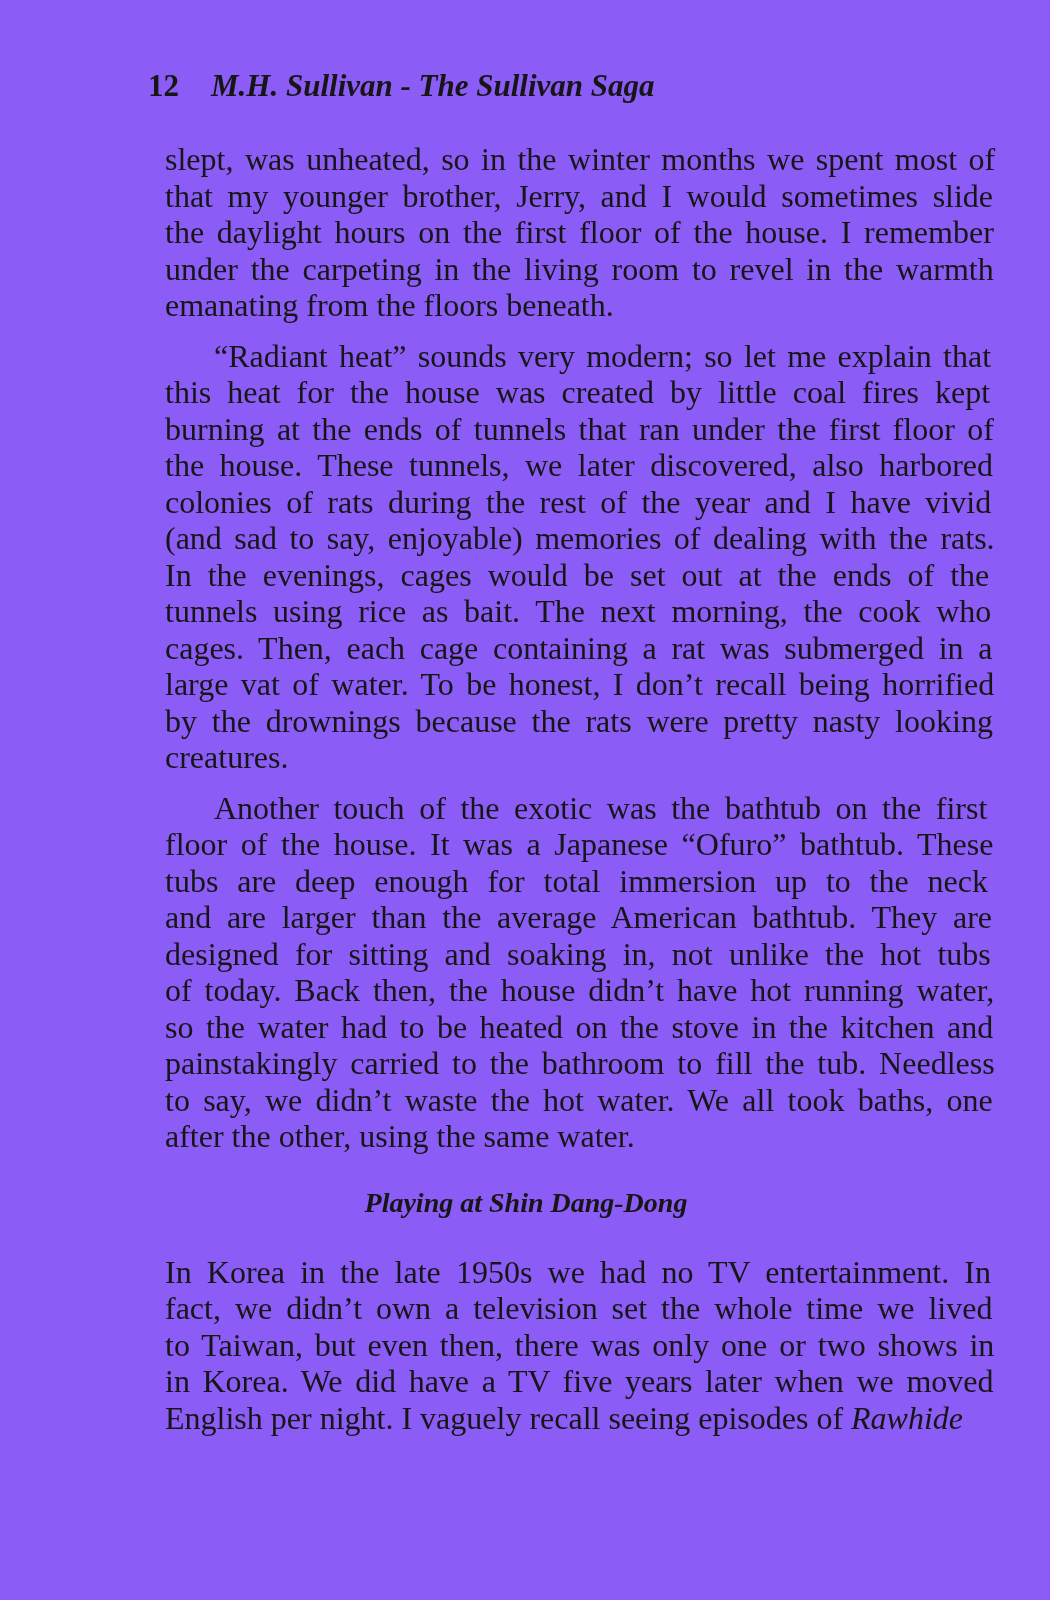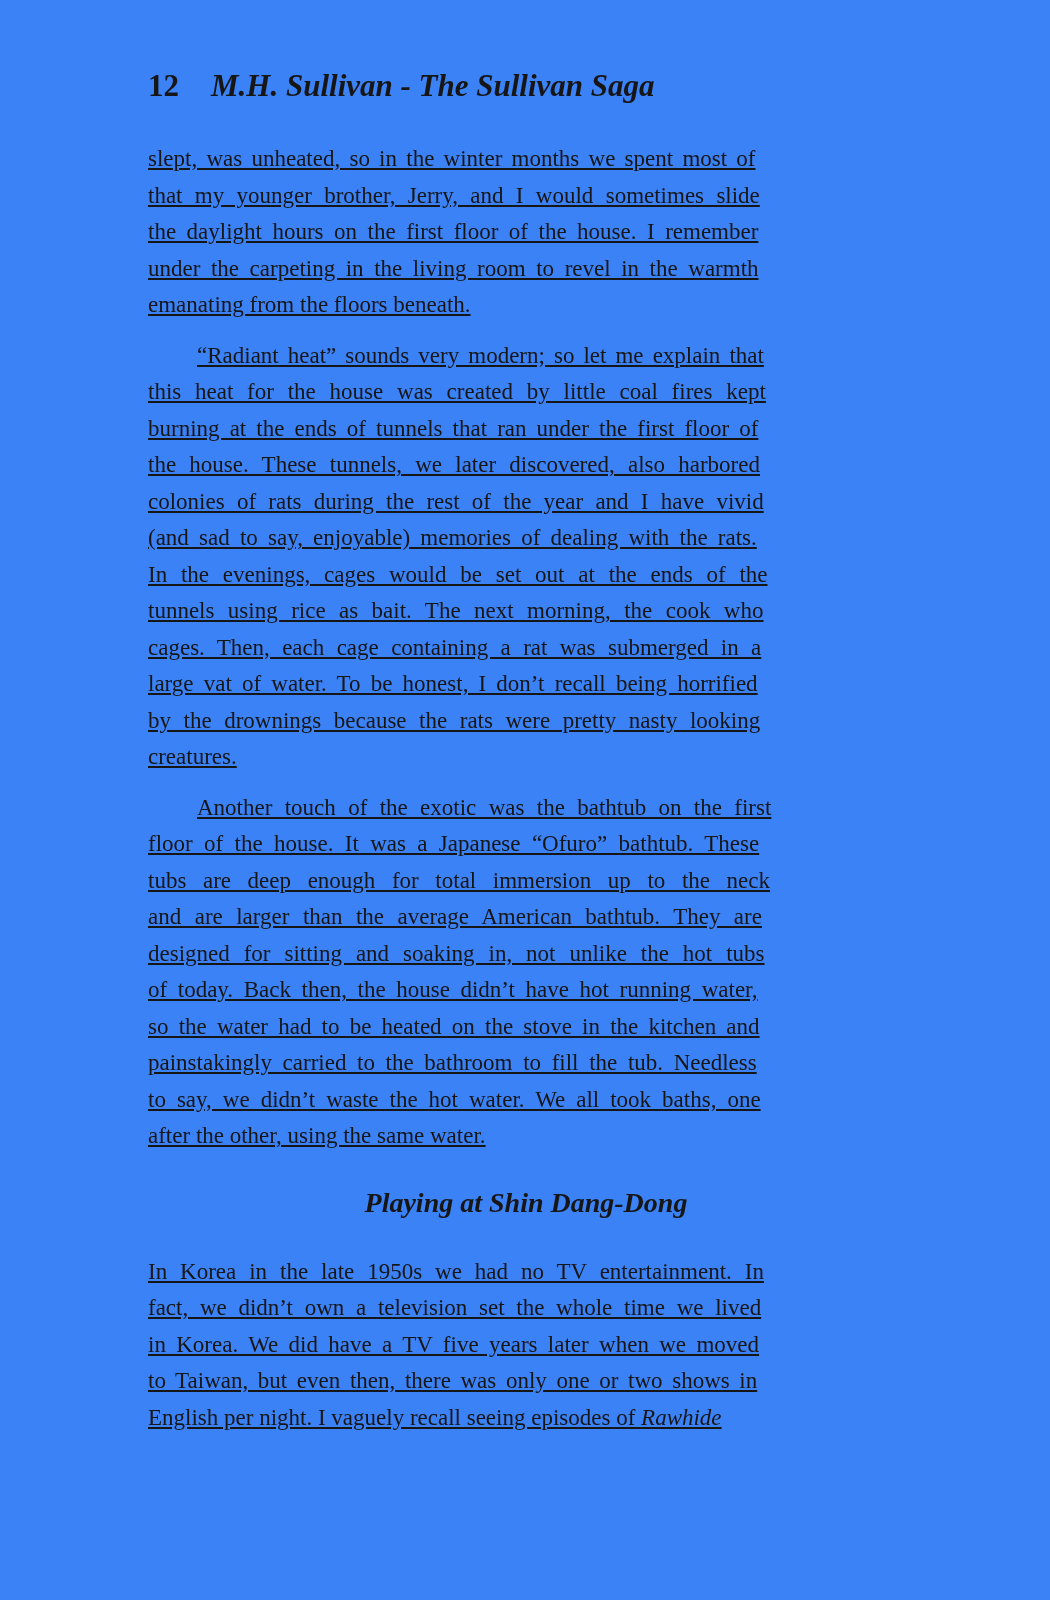--- a/index.html
+++ b/index.html
@@ -4,21 +4,21 @@
 <style>
   html, body {
     margin: 0;
     padding: 0;
     background: #ffffff;
   }
   .page {
     position: relative;
     width: 1050px;
     height: 1600px;
-    background: #3b82f6;
+    background: #8b5cf6;
     color: #161616;
     font-family: "Liberation Serif", serif;
     overflow: hidden;
   }
   .running-head {
     position: absolute;
     top: 68px;
     left: 148px;
     width: 756px;
     font-size: 31px;
@@ -34,24 +34,23 @@
     margin-left: 32px;
     font-style: italic;
   }
   .body-text {
     position: absolute;
     top: 141px;
     left: 148px;
     width: 756px;
   }
   .para {
-    margin: 0 0 14px 0;
-    font-size: 23px;
+    margin: 0 0 14px 17px;
+    font-size: 32px;
     line-height: 36.5px;
-    text-decoration: underline;
   }
   .para:last-child {
     margin-bottom: 0;
   }
   .line {
     white-space: nowrap;
     text-align: left;
   }
   .para.indented .line:first-child {
     padding-left: 49px;
@@ -106,18 +105,18 @@
         <div class="line"><span class="line-inner" style="word-spacing: 4.84375px;">of today. Back then, the house didn’t have hot running water,</span></div>
         <div class="line"><span class="line-inner" style="word-spacing: 4.44591px;">so the water had to be heated on the stove in the kitchen and</span></div>
         <div class="line"><span class="line-inner" style="word-spacing: 4.89583px;">painstakingly carried to the bathroom to fill the tub. Needless</span></div>
         <div class="line"><span class="line-inner" style="word-spacing: 5.2513px;">to say, we didn’t waste the hot water. We all took baths, one</span></div>
         <div class="line last-line"><span class="line-inner">after the other, using the same water.</span></div>
       </div>
       <div class="heading">Playing at Shin Dang-Dong</div>
       <div class="para">
         <div class="line"><span class="line-inner" style="word-spacing: 7.1804px;">In Korea in the late 1950s we had no TV entertainment. In</span></div>
         <div class="line"><span class="line-inner" style="word-spacing: 5.95881px;">fact, we didn’t own a television set the whole time we lived</span></div>
+        <div class="line"><span class="line-inner" style="word-spacing: 3.88151px;">to Taiwan, but even then, there was only one or two shows in</span></div>
         <div class="line"><span class="line-inner" style="word-spacing: 4.60938px;">in Korea. We did have a TV five years later when we moved</span></div>
-        <div class="line"><span class="line-inner" style="word-spacing: 3.88151px;">to Taiwan, but even then, there was only one or two shows in</span></div>
         <div class="line last-line"><span class="line-inner">English per night. I vaguely recall seeing episodes of <i>Rawhide</i></span></div>
       </div>
     </div>
 </div>
 
 </body></html>

